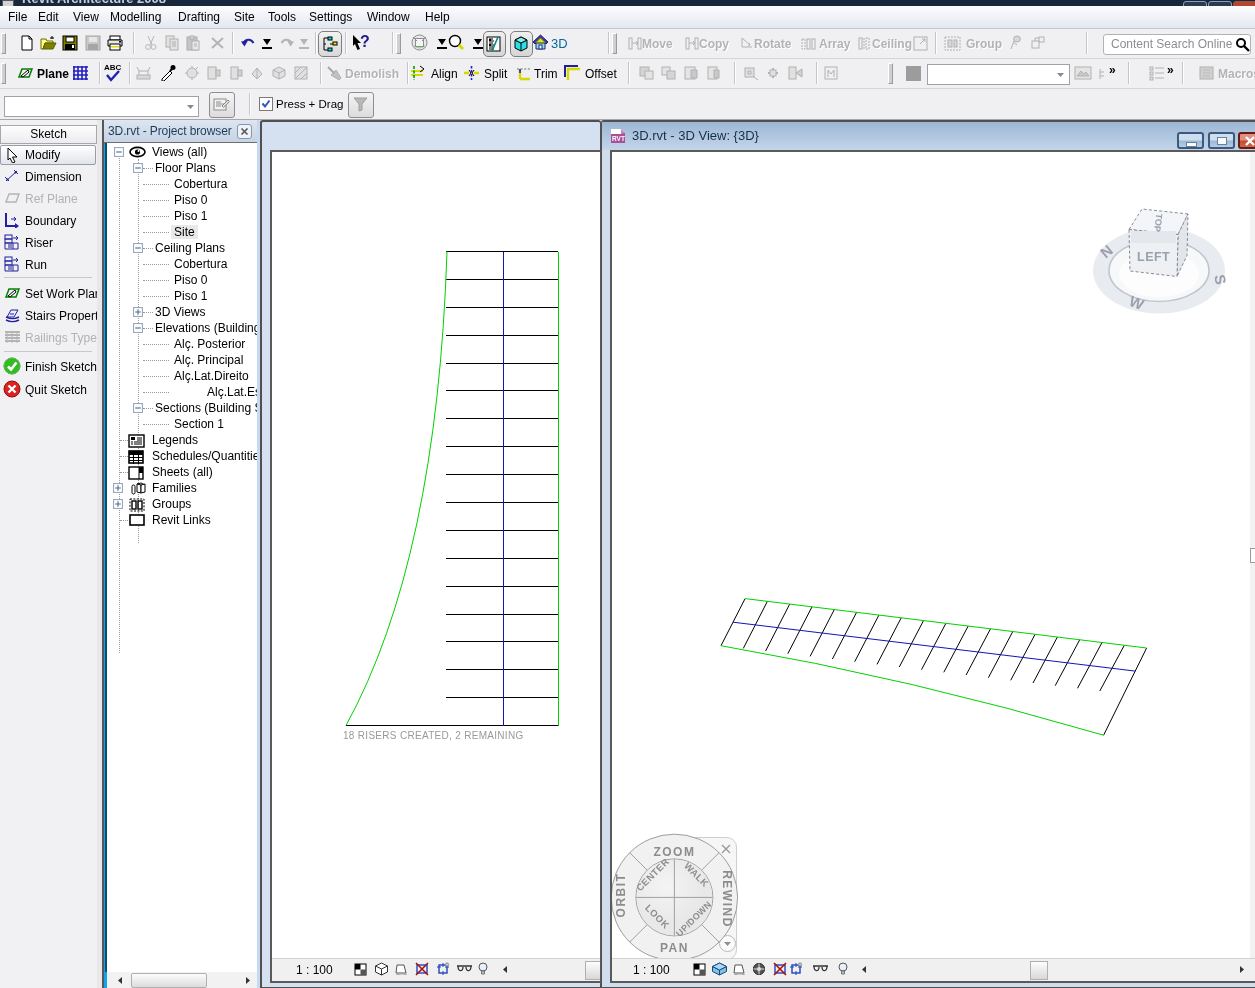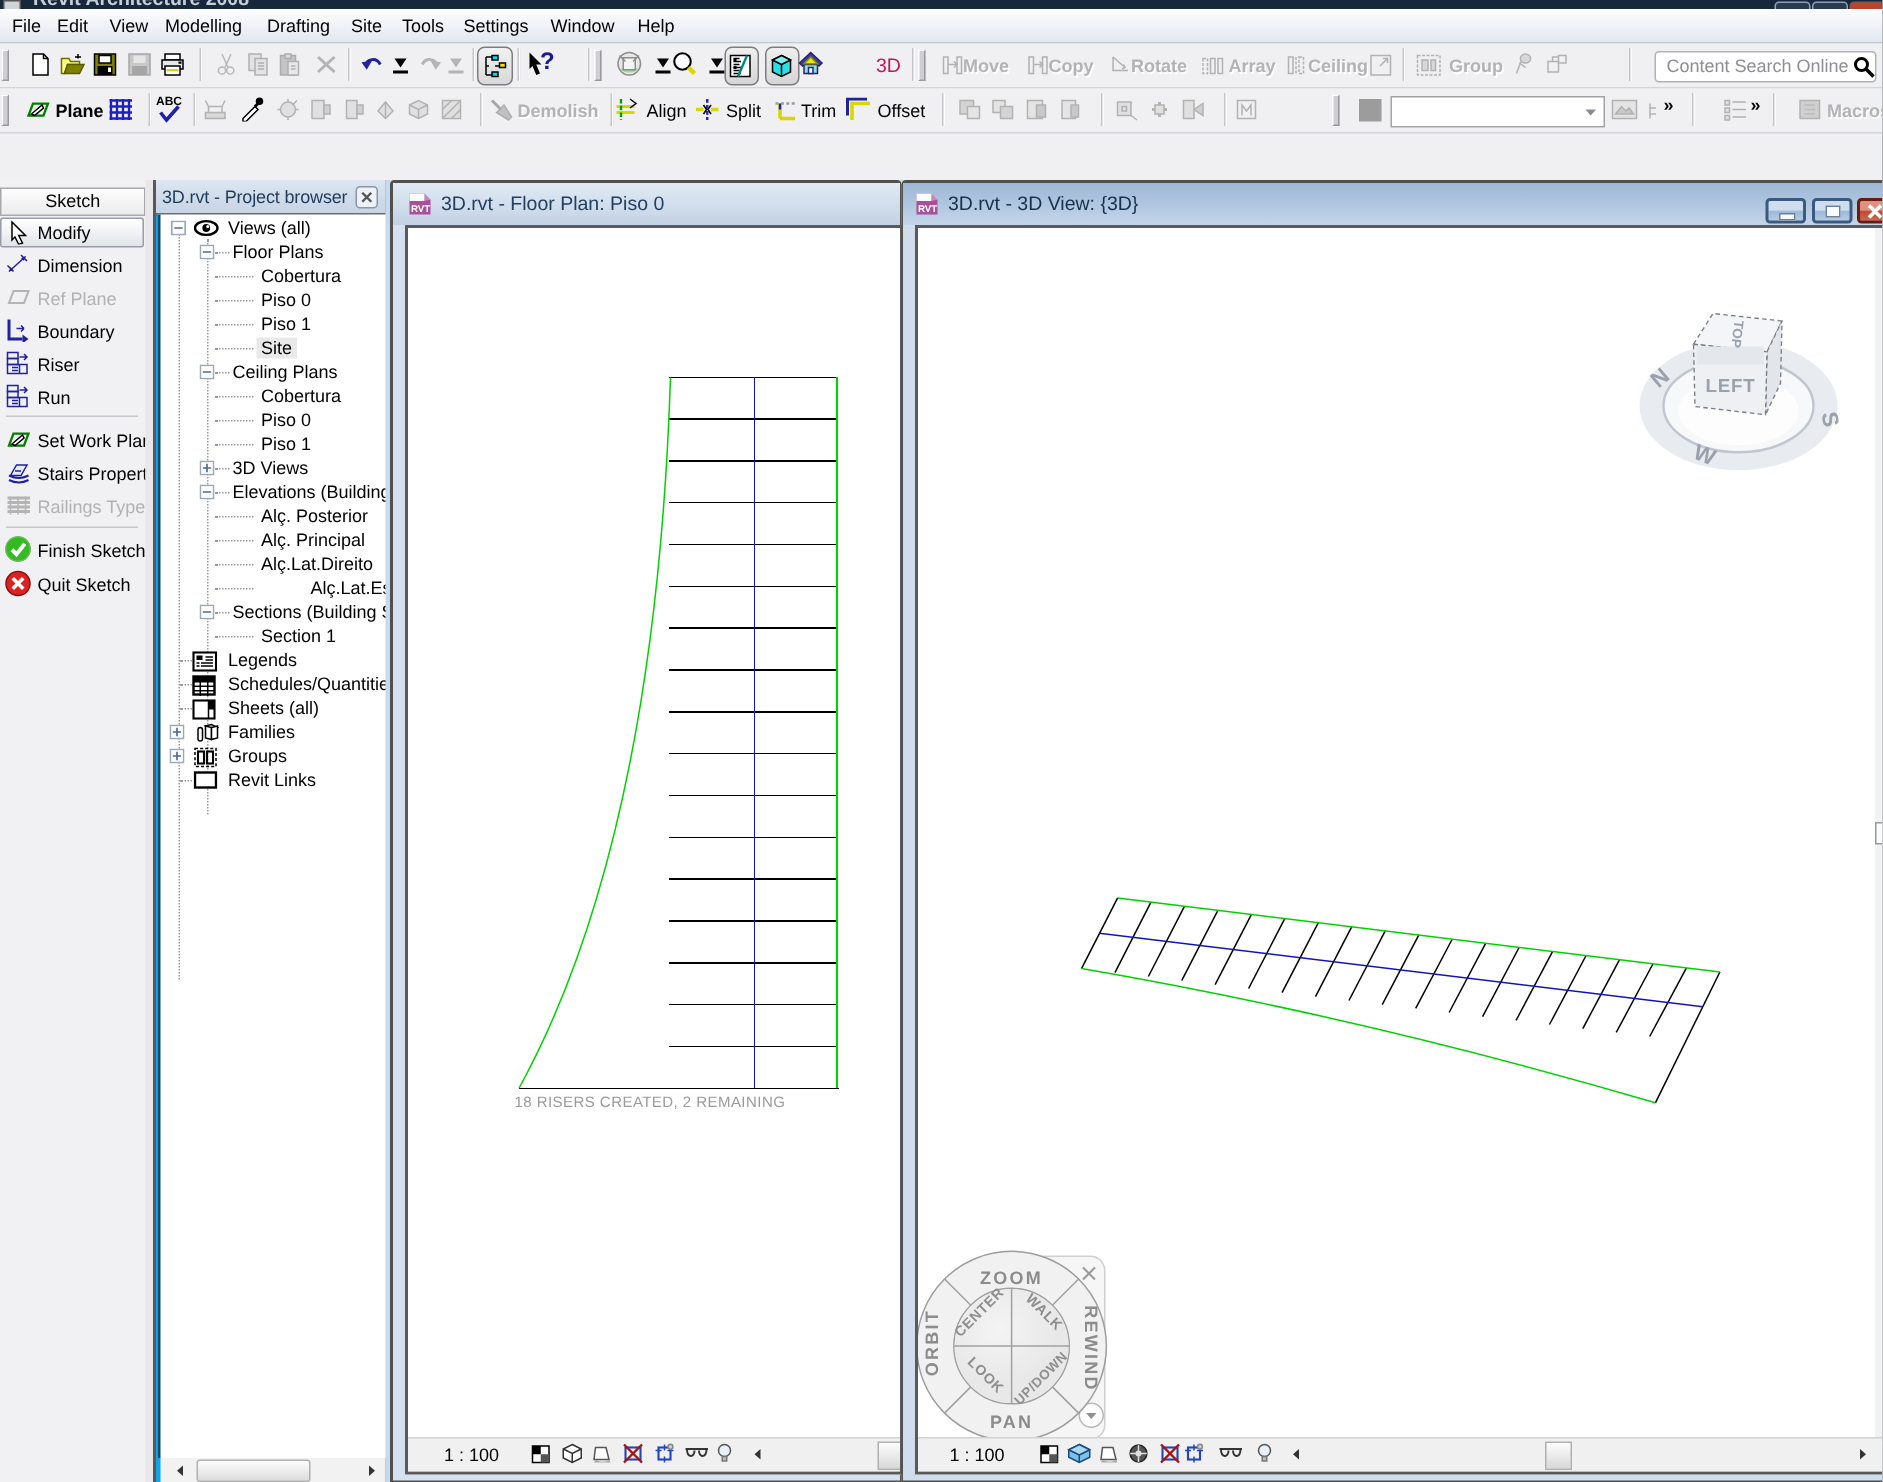--- a/index.html
+++ b/index.html
@@ -151,21 +151,21 @@
           <path d="M2 4l6 3 6-3M8 7v8" stroke="#000" fill="none"></path>
           <path d="M8 1l6 3-6 3-6-3z" fill="#7deef2" stroke="#000"></path>
         </svg>
     </div>
     <svg class="ab" style="left:532px;top:5px" width="17" height="17" viewBox="0 0 17 17">
         <path d="M1 8l7.5-7L16 8l-2 2-5.5-5L3 10z" fill="#3a3aa8" stroke="#22227a"></path>
         <path d="M4 9h9v6H4z" fill="#8ae0ea" stroke="#22227a"></path>
         <path d="M4 8.5l4.5-4.5 4.5 4.5z" fill="#e8e800" stroke="#8a8a00"></path>
         <rect x="7" y="11" width="3" height="4" fill="#fff" stroke="#22227a"></rect>
       </svg>
-    <div class="ab" style="left:584px;top:7px;color:#be185d;font-size:13px;">3D</div>
+    <div class="ab" style="left:551px;top:7px;color:#0369a1;font-size:13px;">3D</div>
     <div class="sep" style="left:608px;top:3px;height:22px;"></div>
     <div class="grip" style="left:612px;top:4px;height:19px;"></div>
     <svg class="ab" style="left:628px;top:8px" width="14" height="13" viewBox="0 0 14 13" stroke="#b2b2b2" fill="none">
         <rect x="1" y="1" width="3" height="11"></rect>
         <rect x="10" y="1" width="3" height="11"></rect>
         <path d="M4 6h6M8 4l2 2-2 2"></path>
       </svg>
     <div class="ab gtxt" style="left:642px;top:8px;font-size:12px;font-weight:bold;">Move</div>
     <svg class="ab" style="left:685px;top:8px" width="14" height="13" viewBox="0 0 14 13" stroke="#b2b2b2" fill="none">
         <rect x="1" y="1" width="3" height="11"></rect>
@@ -360,20 +360,46 @@
       </svg>
     <div class="ab" style="left:1167px;top:4px;font-size:12px;font-weight:bold;letter-spacing:-1px;">»</div>
     <div class="sep" style="left:1182px;top:3px;height:22px;"></div>
     <svg class="ab" style="left:1199px;top:6px" width="16" height="16" viewBox="0 0 16 16" stroke="#b2b2b2">
         <rect x="1" y="2" width="13" height="12" fill="#d0d0d0"></rect>
         <path d="M4 5h7M4 8h7M4 11h7" stroke="#bcbcbc"></path>
       </svg>
     <div class="ab gtxt" style="left:1218px;top:8px;font-size:12px;font-weight:bold;">Macros</div>
   </div>
 
+  <div id="row3" class="ab" style="left:0;top:89px;width:1255px;height:30px;background:#f0eff1;border-bottom:1px solid #a8a7ab;">
+    <div class="ab" style="left:4px;top:7px;width:193px;height:19px;background:#fff;border:1px solid #a2a2a6;">
+      <svg class="ab" style="left:181px;top:7px" width="9" height="6" viewBox="0 0 9 6">
+          <path d="M1 1h7L4.5 5z" fill="#8a8a8e"></path>
+        </svg>
+    </div>
+    <div class="btn" style="left:209px;top:3px;width:24px;height:24px;">
+      <svg class="ab" style="left:3px;top:3px" width="17" height="17" viewBox="0 0 17 17" stroke="#8a8a8a" fill="none">
+          <rect x="1" y="3" width="12" height="11" fill="#f2f2f2"></rect>
+          <path d="M3 6h5M3 8h8M3 10h5"></path>
+          <path d="M9 10l6-6 1.5 1.5-6 6z" fill="#e0e0e0"></path>
+        </svg>
+    </div>
+    <div class="sep" style="left:249px;top:4px;height:22px;"></div>
+    <div class="ab" style="left:259px;top:8px;width:12px;height:12px;background:#fff;border:1px solid #7a7a7e;">
+      <svg class="ab" style="left:1px;top:1px" width="10" height="10" viewBox="0 0 10 10">
+          <path d="M1.5 4.5L4 7.5 8.5 1.5" fill="none" stroke="#3355bb" stroke-width="2"></path>
+        </svg>
+    </div>
+    <div class="ab" style="left:276px;top:9px;font-size:11.5px;">Press + Drag</div>
+    <div class="btn" style="left:348px;top:3px;width:24px;height:24px;">
+      <svg class="ab" style="left:4px;top:4px" width="15" height="15" viewBox="0 0 15 15">
+          <path d="M1 1h13L9 7v6l-3 1V7z" fill="#b8b8b8" stroke="#a0a0a0"></path>
+        </svg>
+    </div>
+  </div>
 
   <div id="designbar" class="ab" style="left:0;top:120px;width:97px;height:868px;background:#f1f0f3;font-size:12px;overflow:hidden;white-space:nowrap;">
     <div class="ab" style="left:0px;top:5px;width:95px;height:16px;border:1px solid #a8a8ac;background:linear-gradient(#fdfdfd,#ececef);text-align:center;padding-top:1px;">Sketch</div>
     <div class="ab" style="left:0px;top:25px;width:94px;height:18px;border:1px solid #989ba8;border-radius:2px;background:linear-gradient(#ffffff,#e2e4ea);"></div>
     <svg class="ab" style="left:5px;top:27px" width="15" height="16" viewBox="0 0 15 16">
         <path d="M3 1l9 9H7.5l2.5 5-2.5 1L5 11 3 13z" fill="#fff" stroke="#000"></path>
       </svg>
     <div class="ab" style="left:25px;top:28px;">Modify</div>
     <svg class="ab" style="left:4px;top:49px" width="17" height="15" viewBox="0 0 17 15">
         <path d="M2 12L13 2" stroke="#2020a0"></path>
@@ -571,30 +597,20 @@
         </svg>
       <div class="ab" style="left:24px;top:1px;width:74px;height:13px;background:linear-gradient(#fdfdfd,#dcdcdc);border:1px solid #b0b0b0;border-radius:2px;"></div>
       <svg class="ab" style="left:138px;top:4px" width="6" height="9" viewBox="0 0 6 9">
           <path d="M1 1l4 3.5L1 8z" fill="#333"></path>
         </svg>
     </div>
   </div>
 
   <div id="mdi" class="ab" style="left:257px;top:120px;width:998px;height:868px;background:#c7d9ee;overflow:hidden;">
 <div class="ab" style="left:3px;top:0px;width:341px;height:869px;box-sizing:border-box;border:2px solid #50504e;border-right-width:1px;border-radius:3px 3px 0 0;background:#d5e1f0;">
-  <div class="ab" style="left:0;top:0;width:338px;height:28px;background:linear-gradient(#e0eaf5,#c3d2e5);">
-    <svg class="ab" style="left:10px;top:6px" width="16" height="16" viewBox="0 0 16 16">
-            <path d="M1 1h10l4 4v10H1z" fill="#a8509a"></path>
-            <path d="M1 1h10v5H1z" fill="#fdfdfd"></path>
-            <path d="M11 1l4 4h-4z" fill="#fff"></path>
-            <path d="M11 1l4 4-4 1z" fill="#c489bc"></path>
-            <text x="2" y="13" font-size="6.5" fill="#fff" font-weight="bold">RVT</text>
-          </svg>
-    <div class="ab" style="left:32px;top:6px;font-size:13px;color:#20405e;">3D.rvt - Floor Plan: Piso 0</div>
-  </div>
   <div class="ab" style="left:8px;top:28px;width:332px;height:833px;box-sizing:border-box;border:2px solid #5a5a5a;background:#fff;overflow:hidden;">
     <svg class="ab" style="left:0;top:0" width="321" height="807" viewBox="0 0 321 807" shape-rendering="crispEdges">
 <line x1="174" y1="99.5" x2="286" y2="99.5" stroke="#000"></line>
             <line x1="174" y1="127.4" x2="286" y2="127.4" stroke="#000"></line>
             <line x1="174" y1="155.3" x2="286" y2="155.3" stroke="#000"></line>
             <line x1="174" y1="183.1" x2="286" y2="183.1" stroke="#000"></line>
             <line x1="174" y1="211.0" x2="286" y2="211.0" stroke="#000"></line>
             <line x1="174" y1="238.9" x2="286" y2="238.9" stroke="#000"></line>
             <line x1="174" y1="266.8" x2="286" y2="266.8" stroke="#000"></line>
             <line x1="174" y1="294.7" x2="286" y2="294.7" stroke="#000"></line>

